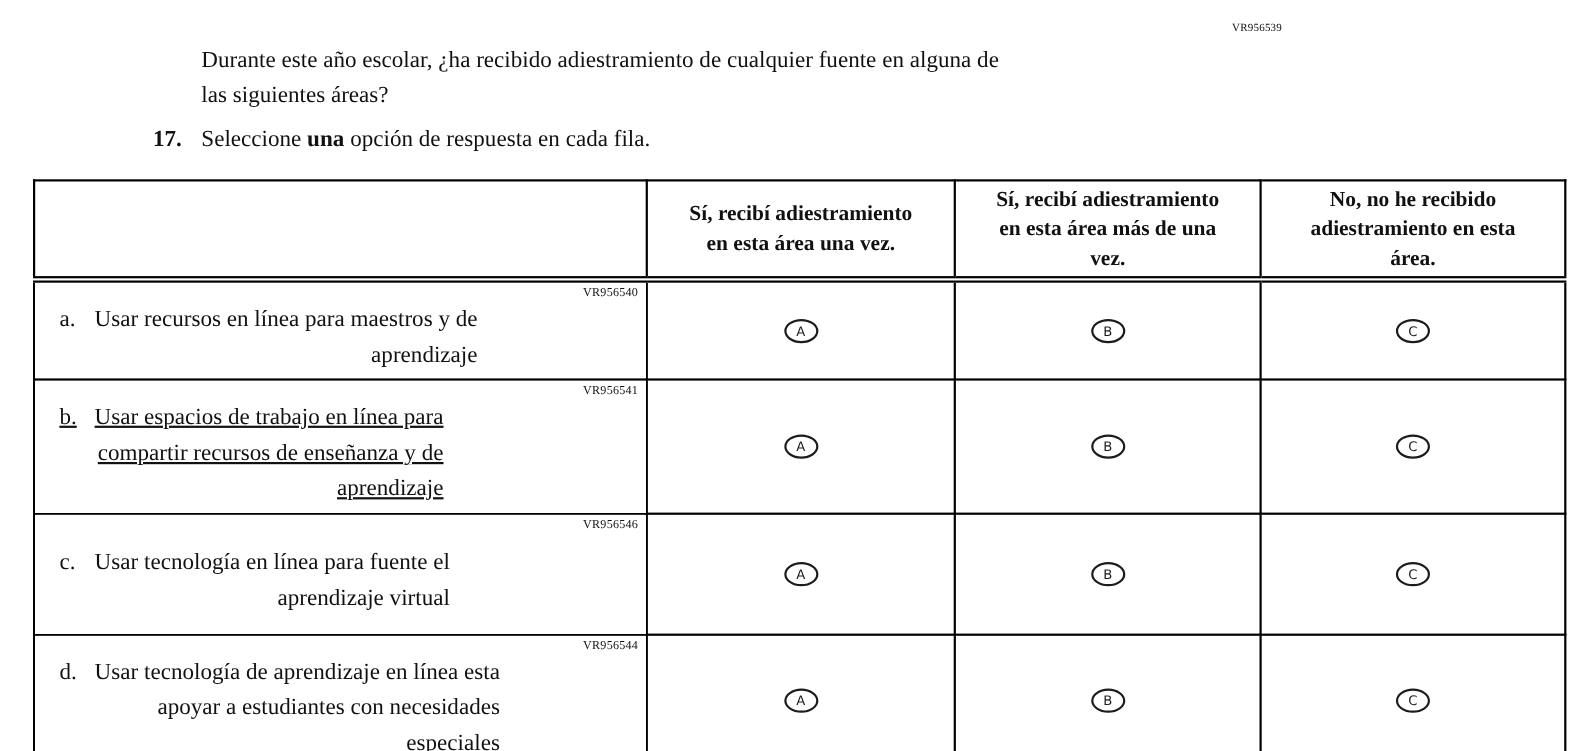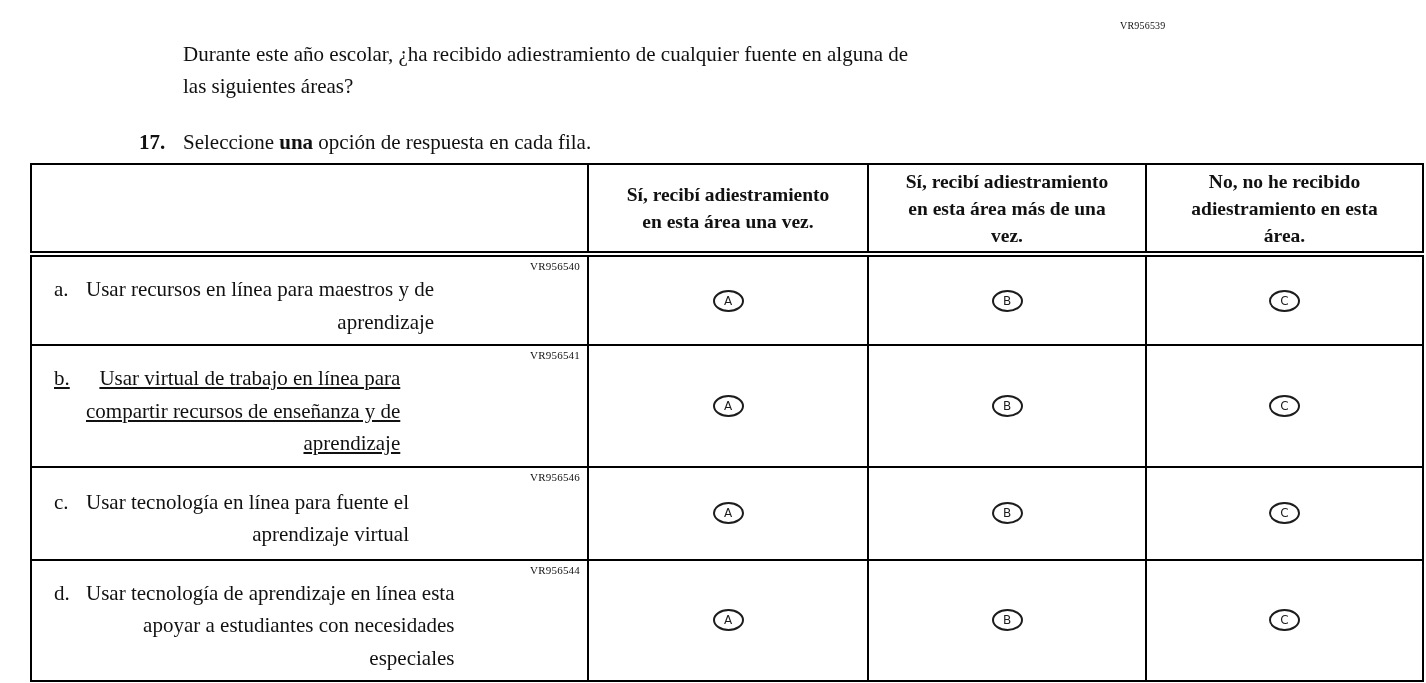--- a/index.html
+++ b/index.html
@@ -25,21 +25,21 @@
   }
   .qnum {
     font-weight: bold;
     font-size: 21px;
     line-height: 32px;
     width: 44px;
     flex: 0 0 44px;
   }
   .qbody { font-size: 21px; line-height: 32px; }
   .qtext { white-space: pre-line; }
-  .instruction { margin-top: 24px; }
+  .instruction { margin-top: 8px; }
   .bold { font-weight: bold; }
 
   table.matrix {
     position: absolute;
     left: 30px; top: 163px;
     width: 1392px;
     border-collapse: collapse;
     table-layout: fixed;
   }
   .matrix th, .matrix td {
@@ -88,21 +88,21 @@
     font-family: "DejaVu Sans", "Liberation Sans", sans-serif;
     font-size: 12px;
     line-height: 18px;
     text-align: center;
     color: #1c1c1c;
     cursor: pointer;
     background: #ffffff;
   }
   tr.row-a { height: 89px; }
   tr.row-b { height: 113px; text-decoration: underline; }
-  tr.row-c { height: 93px; }
+  tr.row-c { height: 110px; }
   tr.row-d { height: 113px; }
 </style>
 </head>
 <body>
 
 <div class="form-code">VR956539</div>
 
 <div class="question-block">
   <span class="qnum">17.</span>
   <div class="qbody">
@@ -144,21 +144,21 @@
       </td>
       <td class="opt-cell"><span class="bubble">A</span></td>
       <td class="opt-cell"><span class="bubble">B</span></td>
       <td class="opt-cell"><span class="bubble">C</span></td>
     </tr>
     <tr class="row-b">
       <td class="item-cell">
         <span class="vr-code">VR956541</span>
         <div class="item">
           <span class="item-letter">b.</span>
-          <div class="item-text">Usar virtual de trabajo en línea para
+          <div class="item-text">Usar espacios de trabajo en línea para
 compartir recursos de enseñanza y de
 aprendizaje</div>
         </div>
       </td>
       <td class="opt-cell"><span class="bubble">A</span></td>
       <td class="opt-cell"><span class="bubble">B</span></td>
       <td class="opt-cell"><span class="bubble">C</span></td>
     </tr>
     <tr class="row-c">
       <td class="item-cell">

